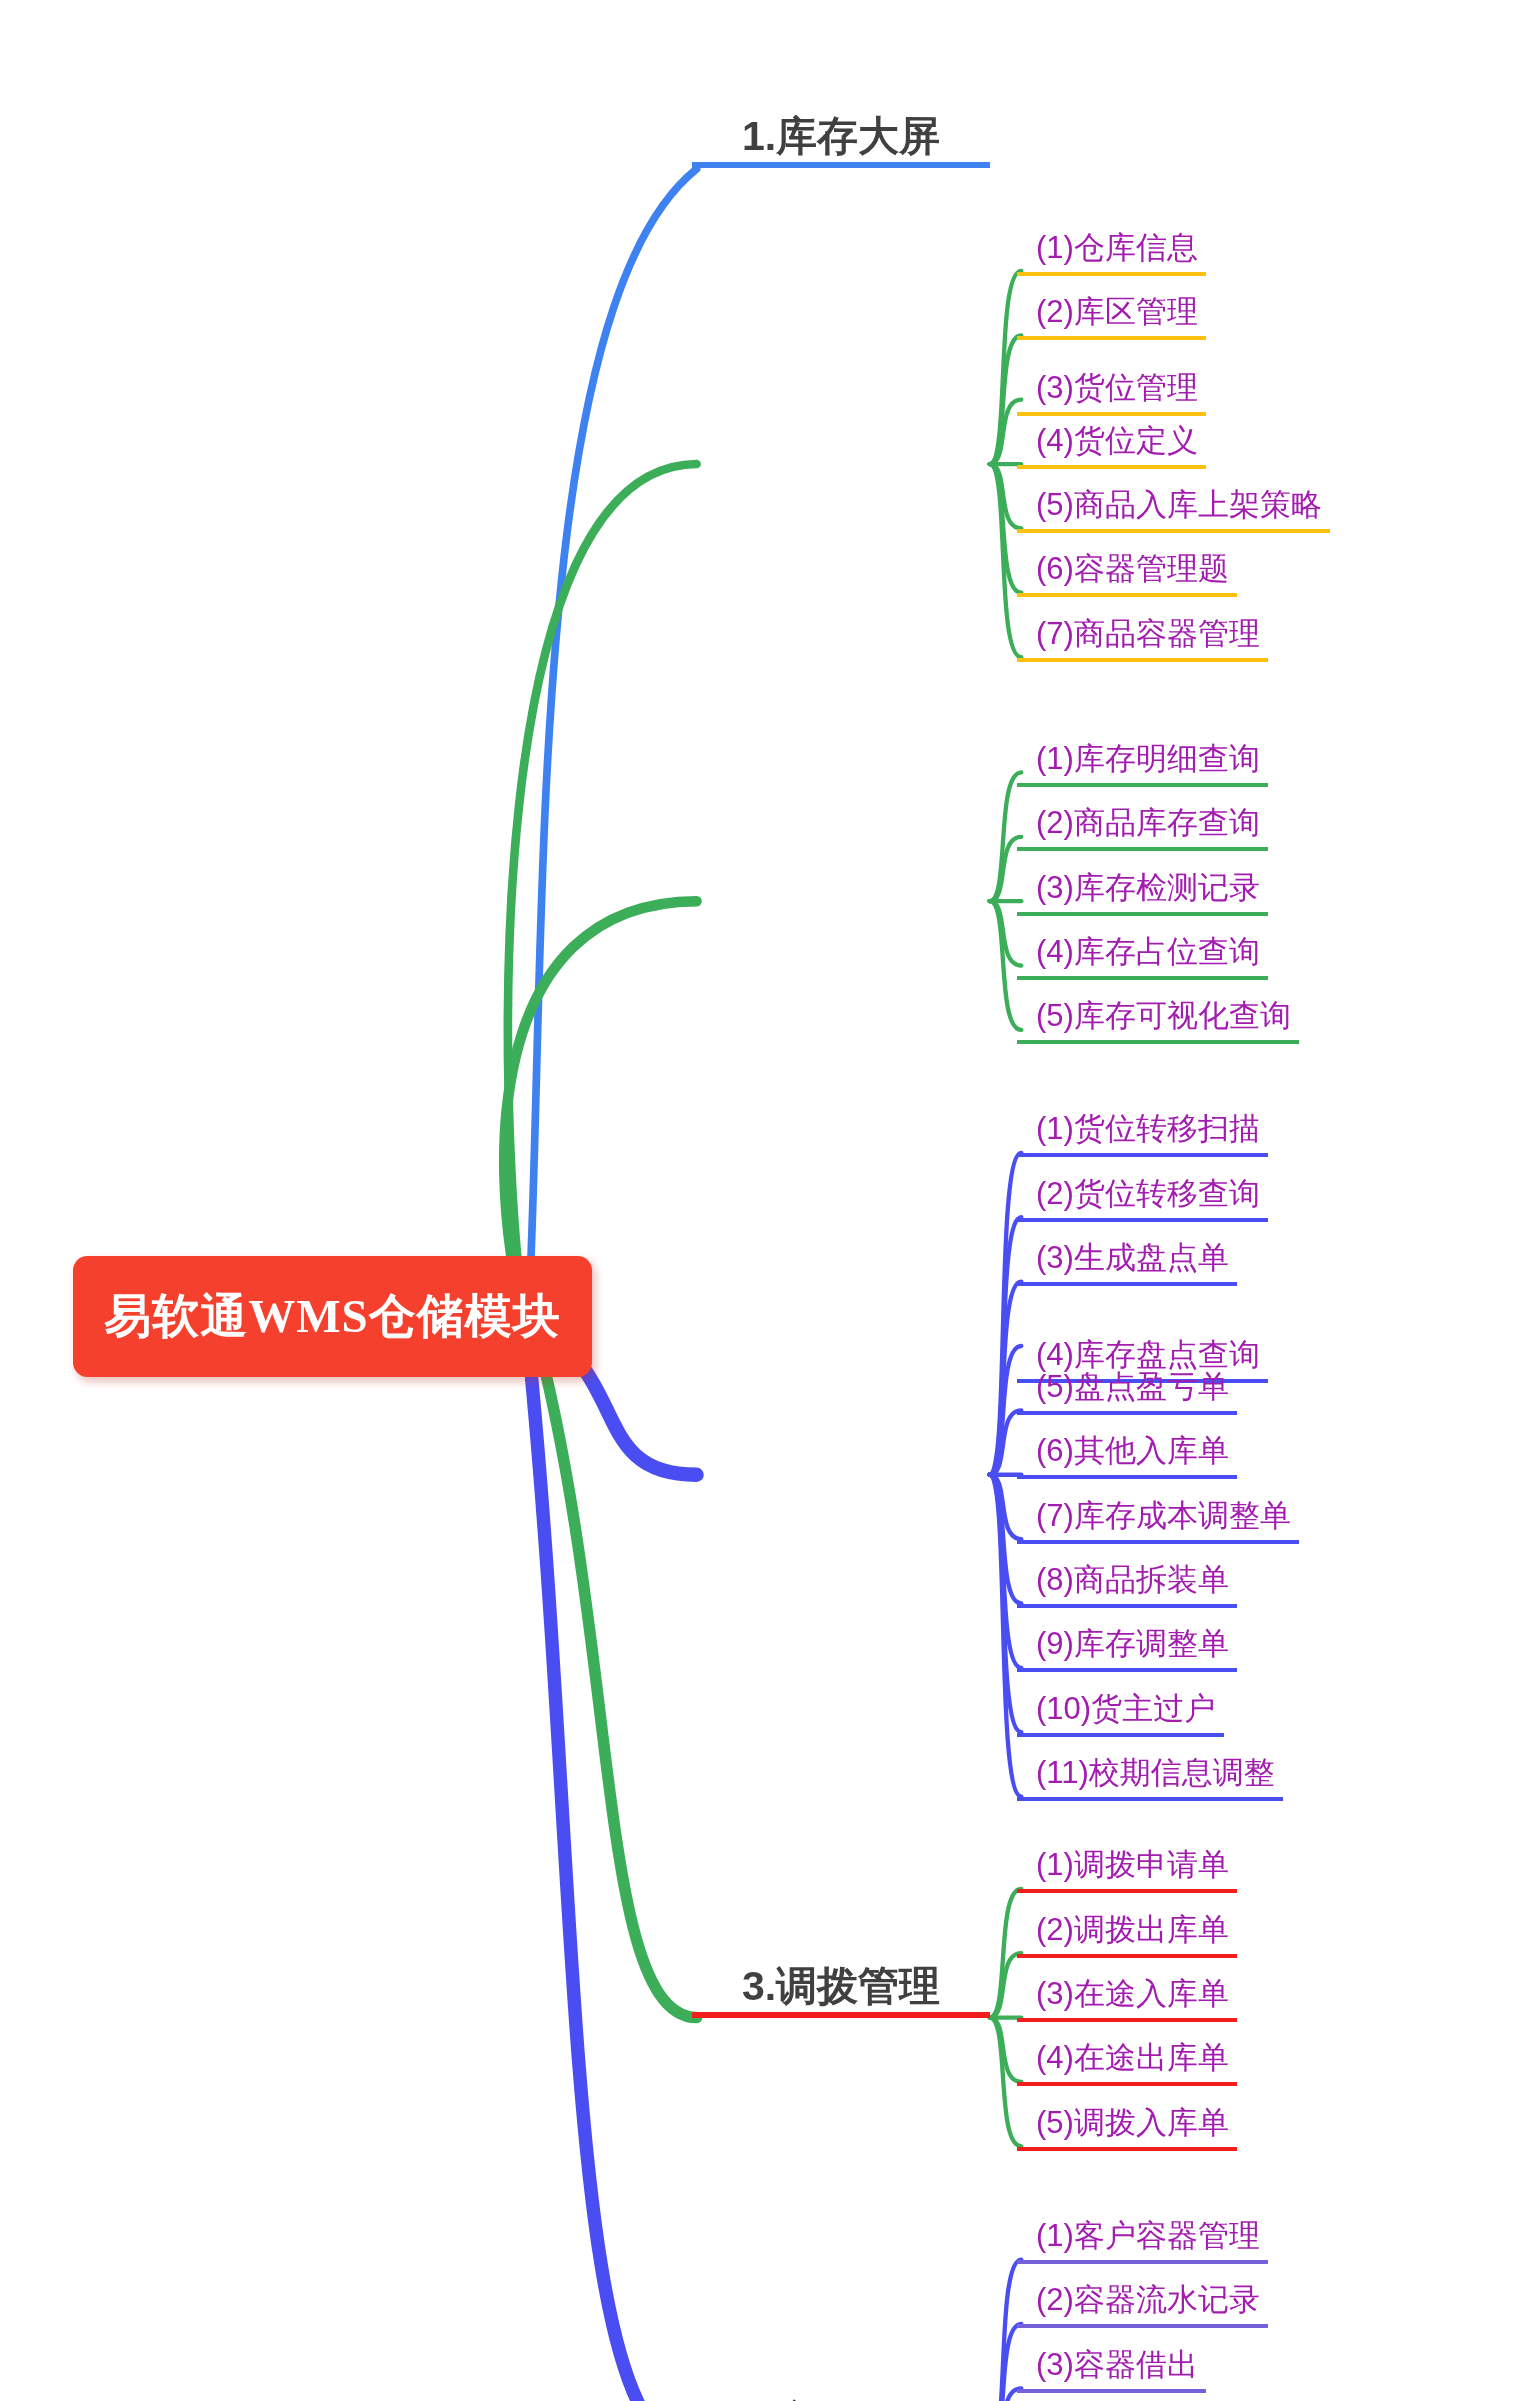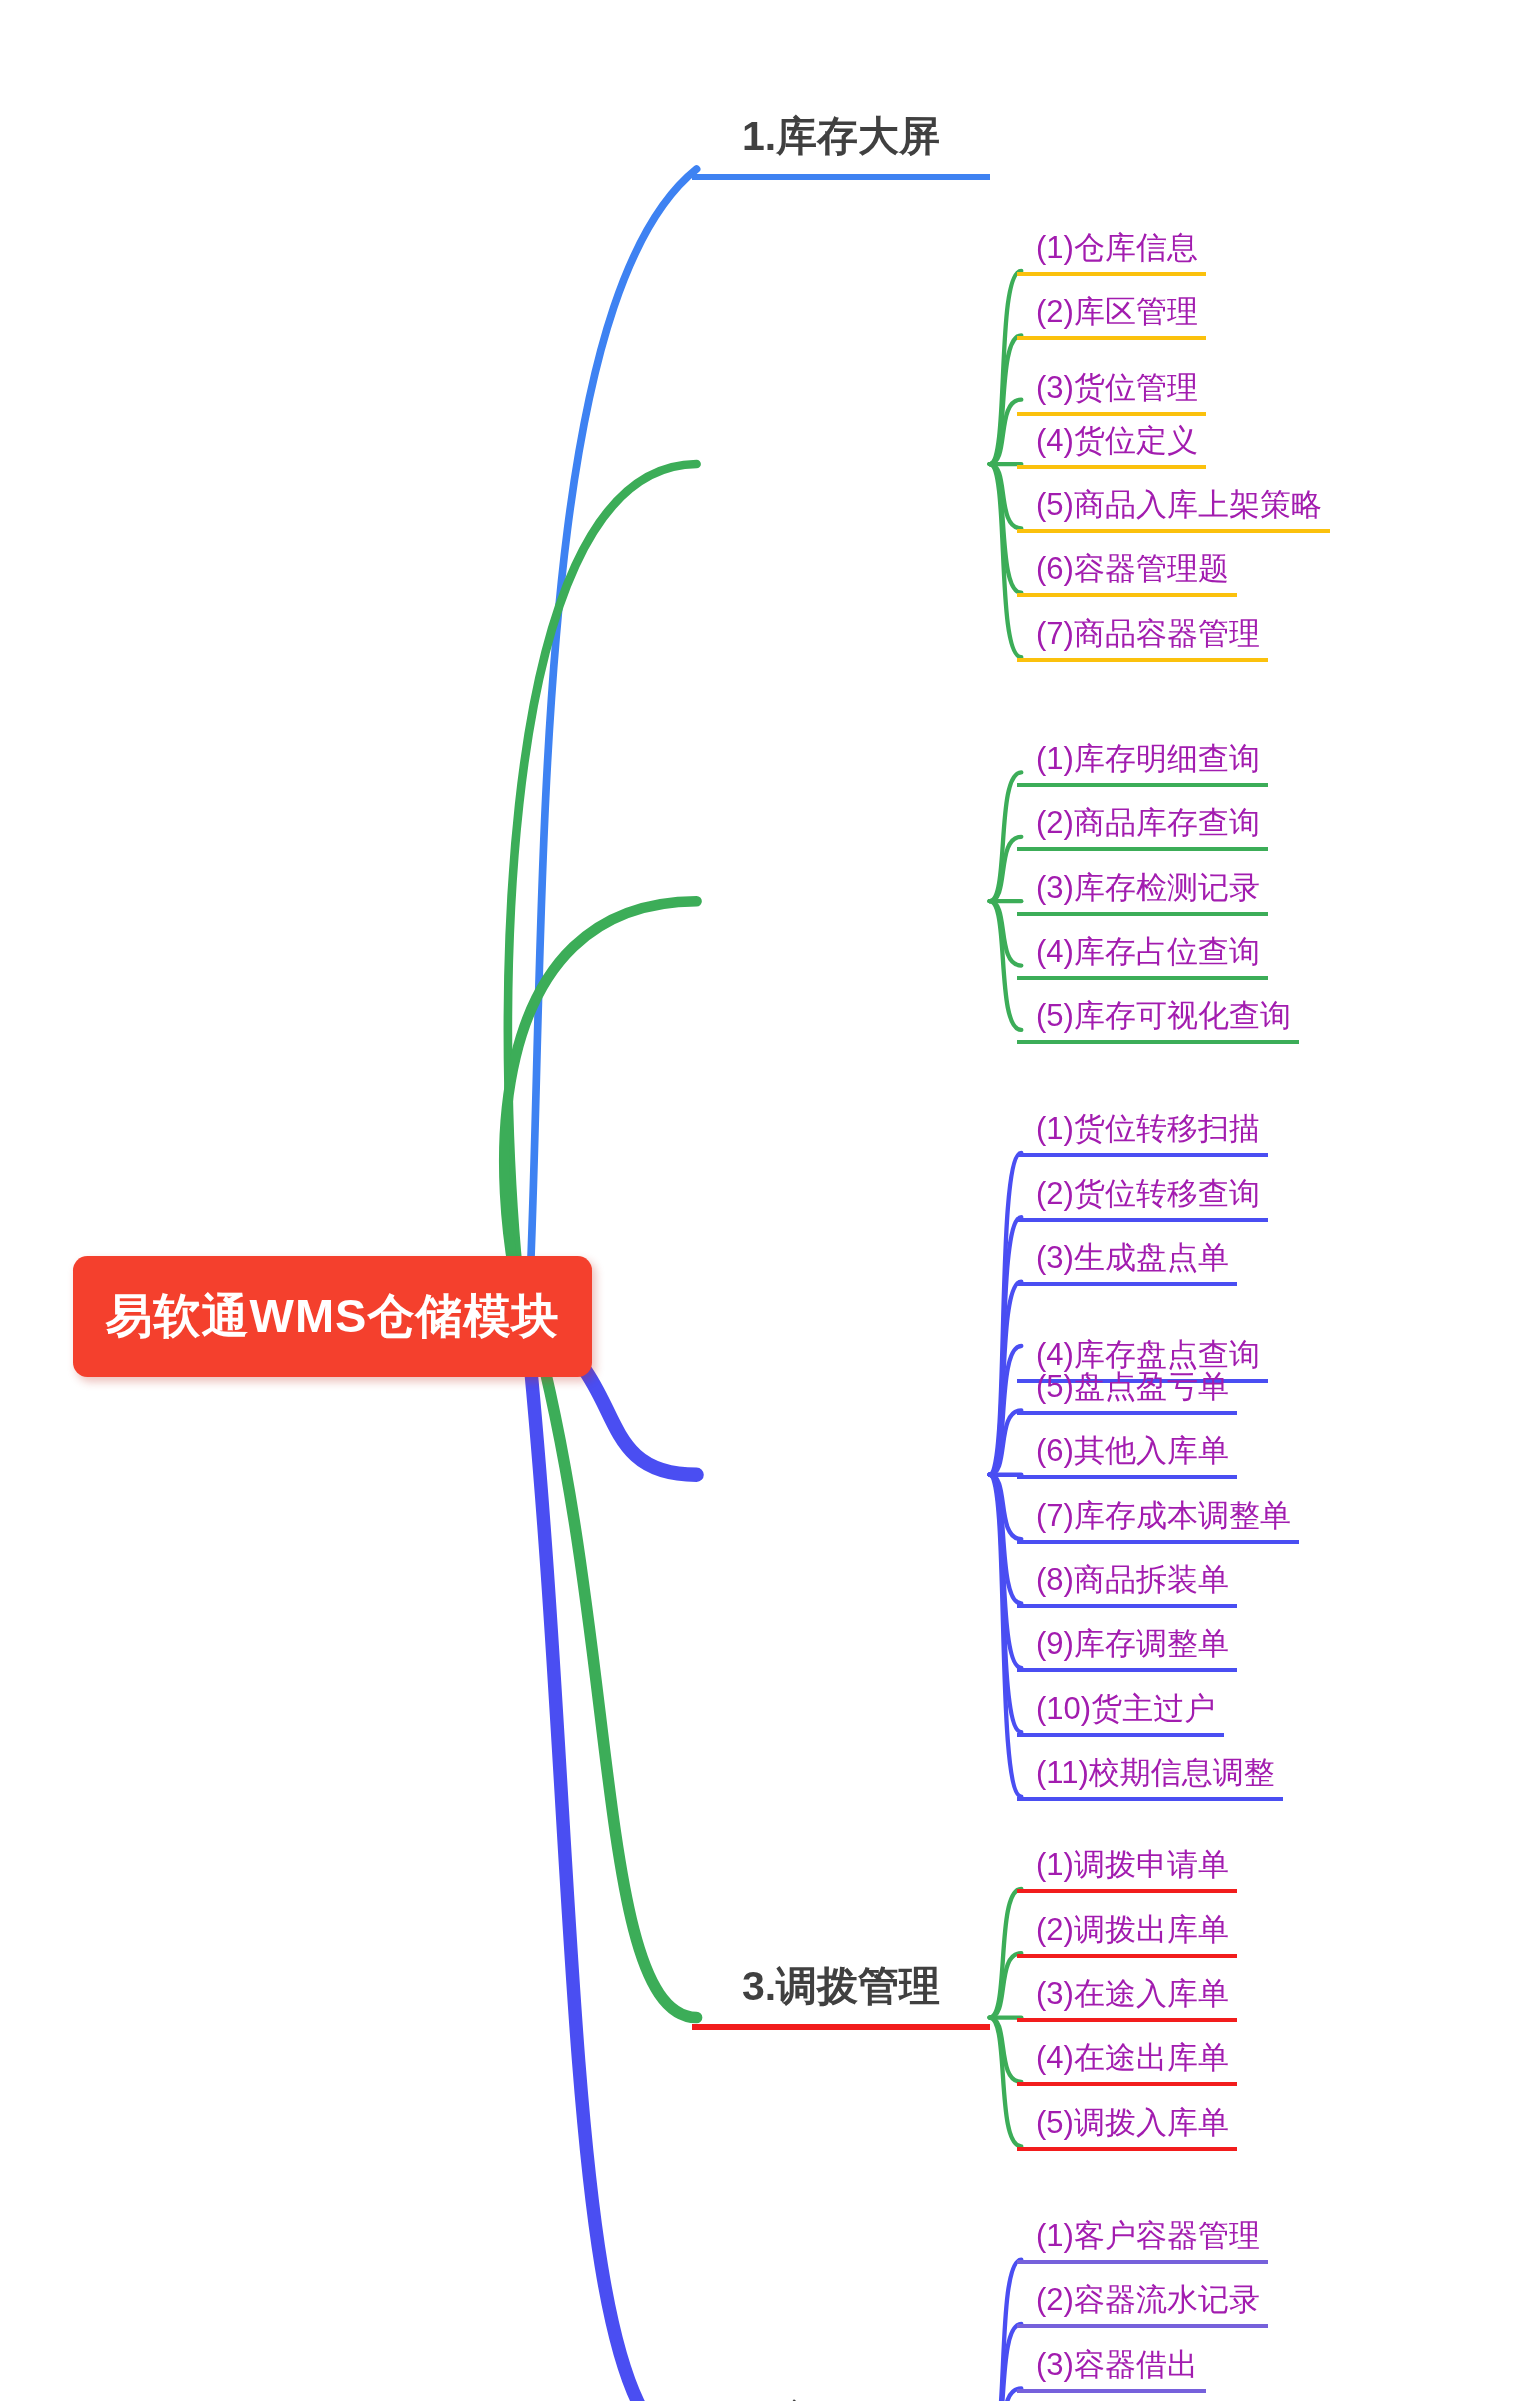--- a/index.html
+++ b/index.html
@@ -7,25 +7,26 @@
        font-family:"Liberation Sans","DejaVu Sans",sans-serif;}
   .canvas{position:absolute;left:0;top:0;width:1532px;height:2692px;}
   svg.links{position:absolute;left:0;top:0;z-index:1;}
   .center-node{
     position:absolute;left:73px;top:1256px;width:519px;height:121px;
     background:#f4402d;border-radius:14.4px;z-index:3;
     display:flex;align-items:center;justify-content:center;
     color:#ffffff;font-size:47px;font-weight:700;letter-spacing:1px;
     box-shadow:3.8px 4.8px 8.6px rgba(190,40,25,0.28);
     cursor:pointer;
+    font-family:Liberation Serif, serif;
   }
   .btitle{
     position:absolute;left:692px;width:298px;text-align:center;z-index:2;
     font-size:41px;font-weight:700;line-height:50px;color:#404040;
-    padding-bottom:13px;border-bottom:6.7px solid #3e82f2;cursor:pointer;
+    padding-bottom:1px;border-bottom:6.7px solid #3e82f2;cursor:pointer;
     white-space:nowrap;
   }
   .item{
     position:absolute;left:1017px;z-index:2;white-space:nowrap;
     font-size:31px;line-height:37px;color:#a21caf;
     padding:0 8.6px 5.8px 19px;border-bottom:4.8px solid #3cad58;cursor:pointer;
   }
   .ul-blue  {border-bottom-color:#3e82f2;}
   .ul-yellow{border-bottom-color:#fbc10d;}
   .ul-green {border-bottom-color:#3cad58;margin-top:10px;}

